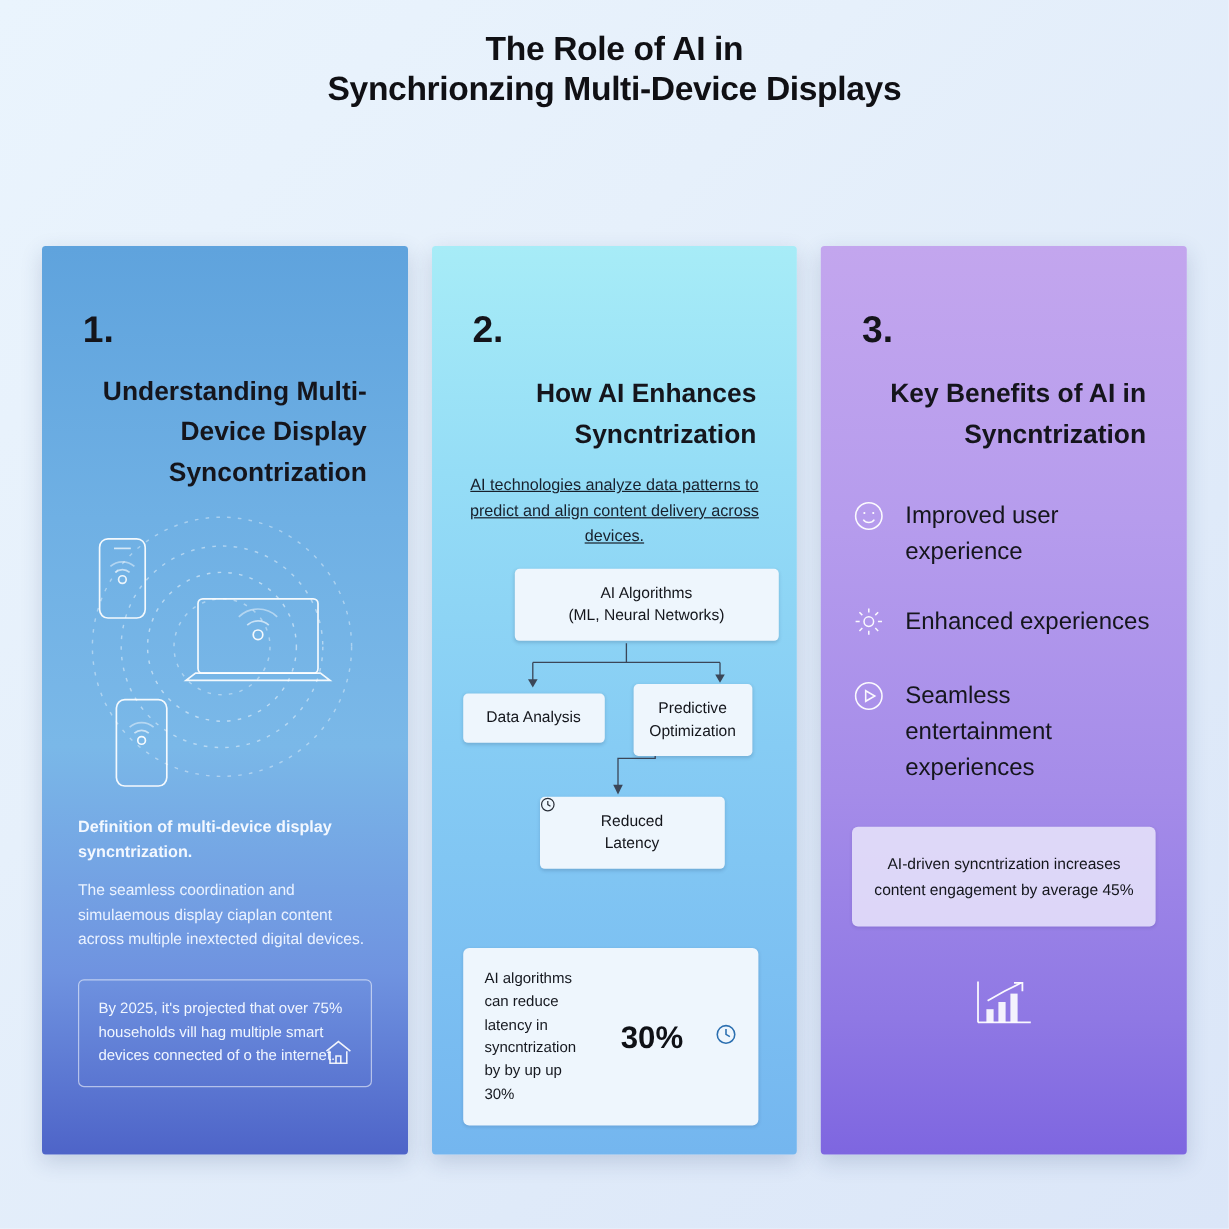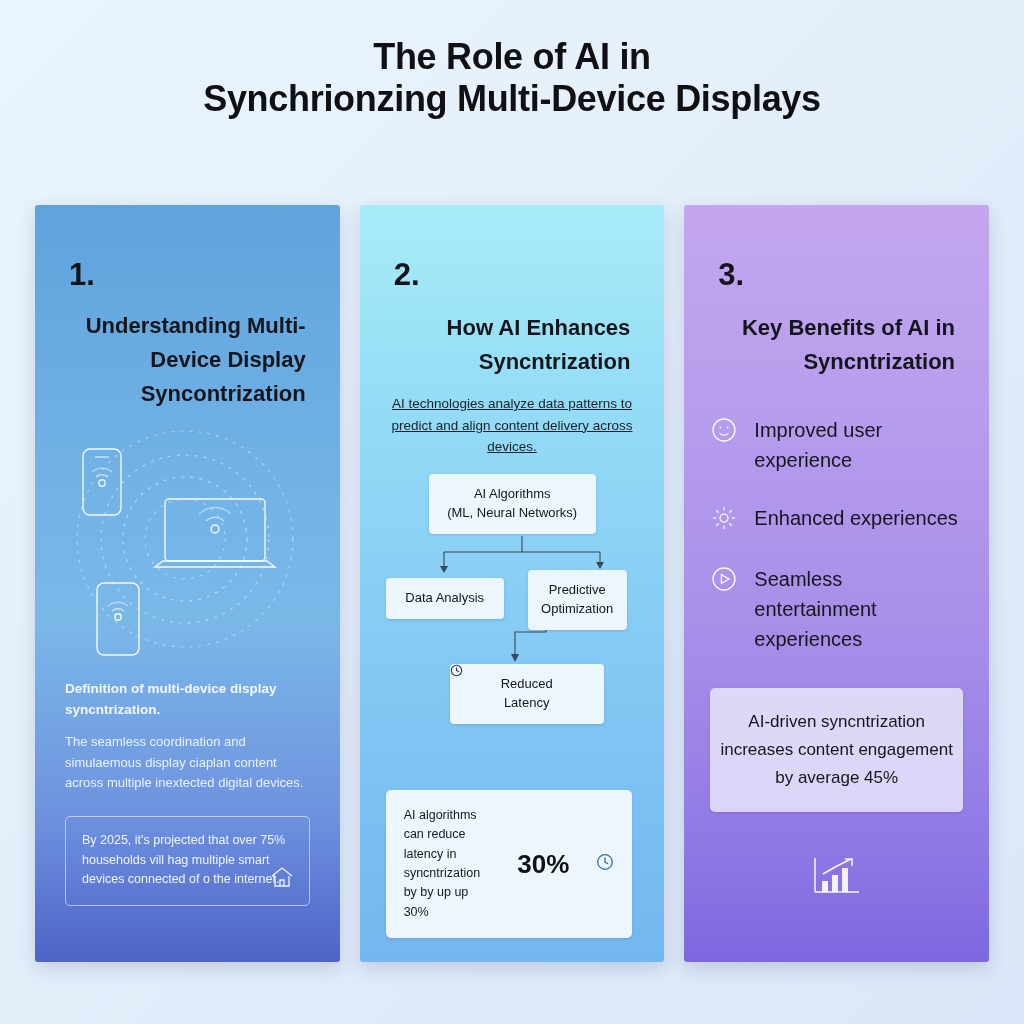--- a/index.html
+++ b/index.html
@@ -9,22 +9,22 @@
     overflow: hidden;
   }
   body {
     background: linear-gradient(135deg, #eaf4fd 0%, #e6f0fb 35%, #dfeaf9 70%, #dbe6f8 100%);
     position: relative;
   }
 
   
   .title {
     text-align: center;
-    padding-top: 36px;
-    font-size: 36px;
+    padding-top: 24px;
+    font-size: 28px;
     font-weight: bold;
     color: #101014;
     line-height: 1.18;
     letter-spacing: -0.3px;
   }
   .title .line { display: block; }
 
   
   .columns {
     position: absolute;
@@ -135,21 +135,21 @@
     position: absolute;
     background: #eef6fd;
     border-radius: 4px;
     box-shadow: 0 1px 3px rgba(30,50,90,0.18);
     text-align: center;
     font-size: 13px;
     color: #14161c;
     line-height: 1.45;
     padding: 11px 10px;
   }
-  .node.n1 { left: 43px; top: 0; width: 167px; }
+  .node.n1 { left: 43px; top: 0; width: 220px; }
   .node.n2 { left: 0px; top: 104px; width: 118px; }
   .node.n3 { left: 142px; top: 96px; width: 99px; }
   .node.n4 { left: 64px; top: 190px; width: 154px; }
   .flow svg { position: absolute; left: 0; top: 0; }
 
   .c2-stat {
     margin: 26px 32px 0 26px;
     background: #eef6fd;
     border-radius: 5px;
     padding: 16px 18px;
@@ -187,21 +187,21 @@
     font-size: 20px;
     color: #15161c;
     line-height: 1.5;
   }
   .c3-stat {
     margin: 34px 26px 0 26px;
     background: rgba(240,238,253,0.78);
     border-radius: 5px;
     padding: 20px 10px;
     text-align: center;
-    font-size: 17px;
+    font-size: 13px;
     color: #14161c;
     line-height: 1.65;
     box-shadow: 0 1px 3px rgba(40,30,90,0.14);
   }
   .c3-chart {
     margin-top: 42px;
     text-align: center;
   }
 </style>
 </head>

